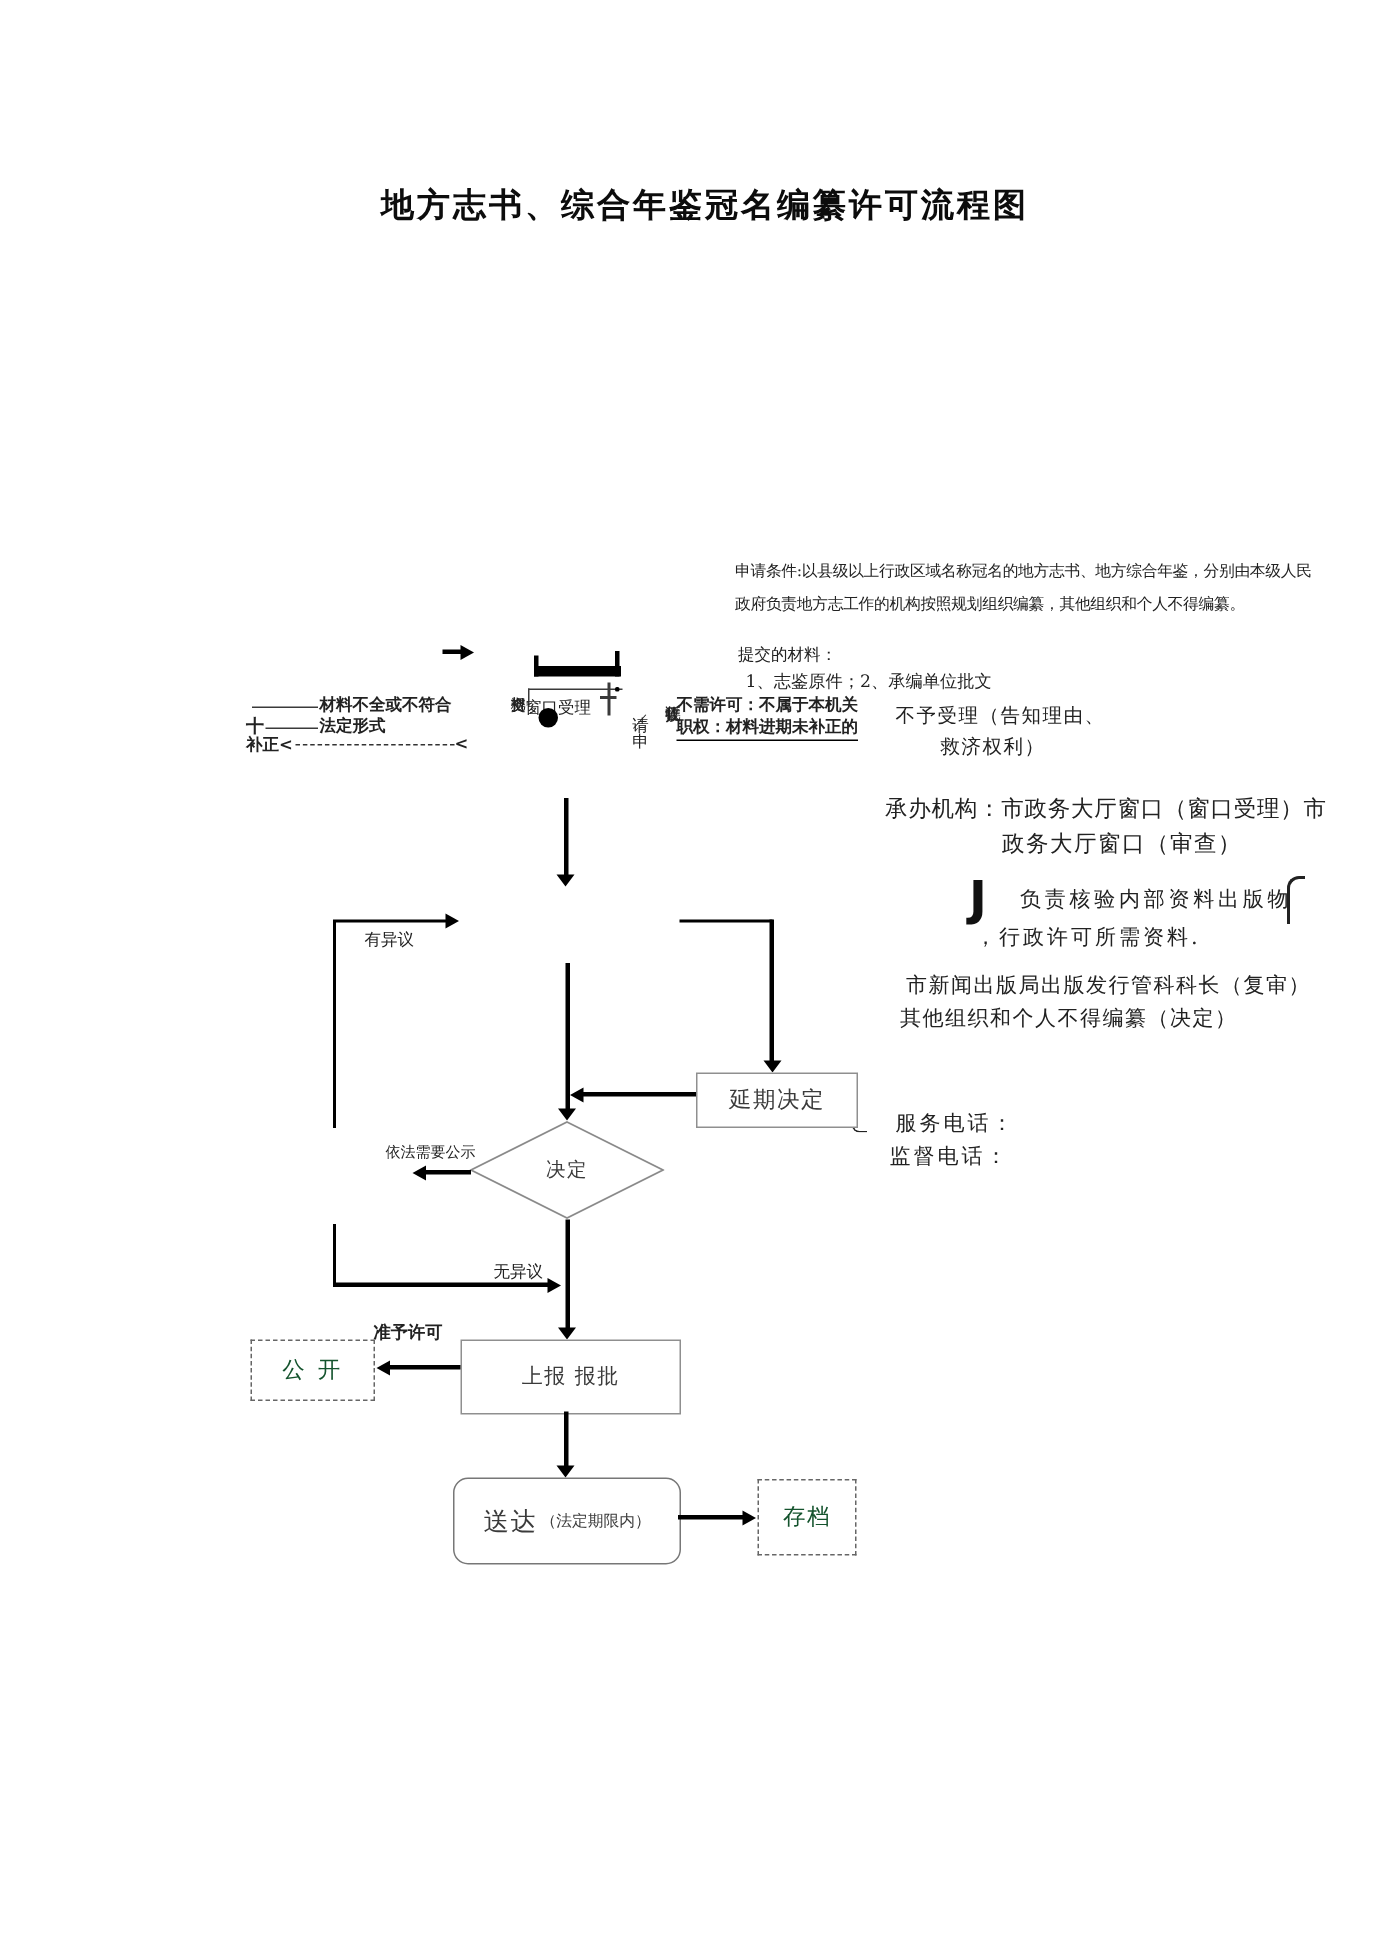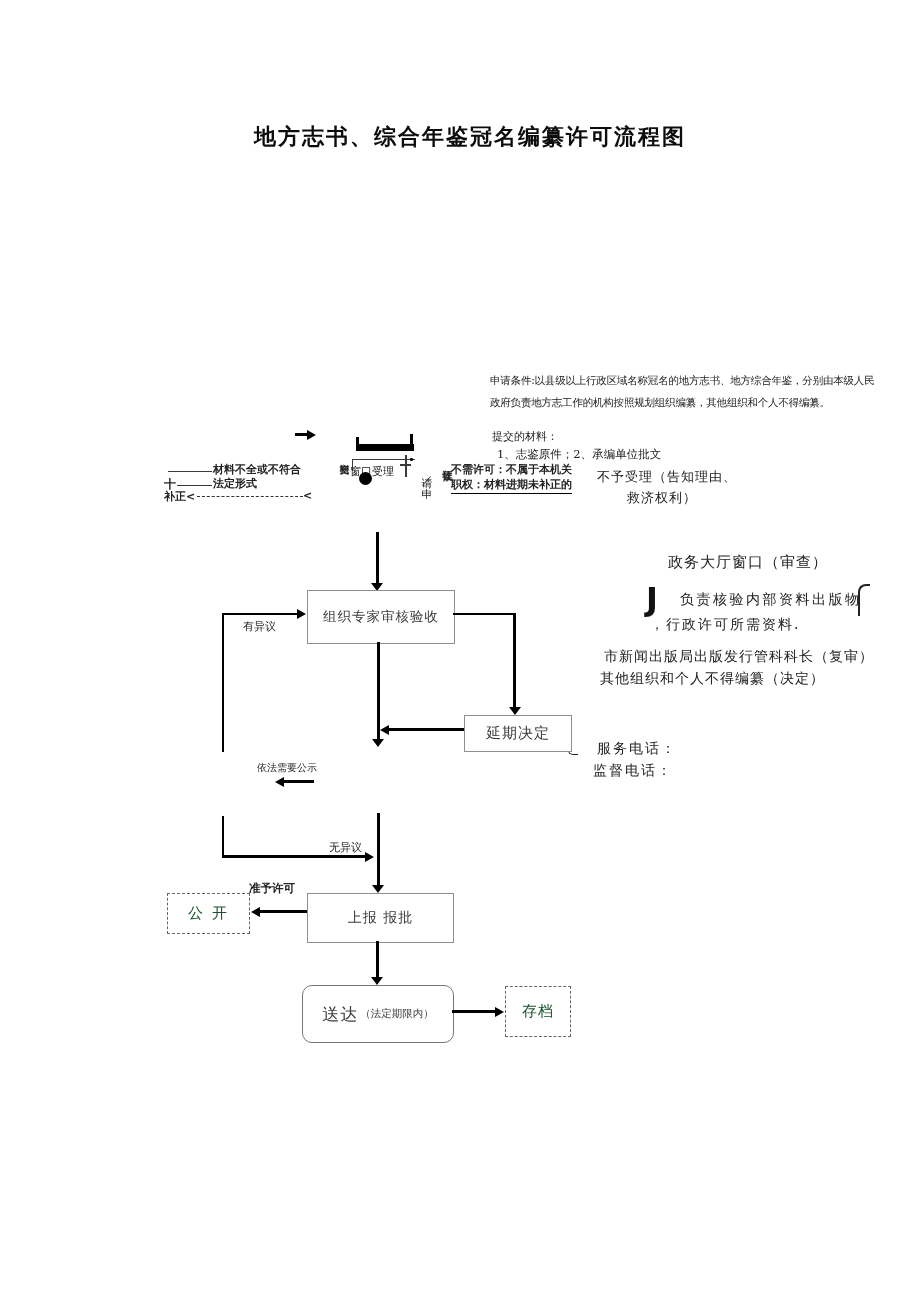--- a/index.html
+++ b/index.html
@@ -71,56 +71,62 @@
   <div class="bullet" style="left:359px;top:472px;width:13px;height:13px;"></div>
   <div class="vtext serif" style="left:419px;top:468px;font-size:11px;line-height:15px;">请／申</div>
   <div class="vtext serif" style="left:441px;top:462px;font-size:10.5px;line-height:13px;">接收凭证</div>
 
   <div class="label hei" style="left:451px;top:462px;font-size:11px;font-weight:bold;line-height:15px;">不需许可：不属于本机关</div>
   <div class="label hei underlined" style="left:451px;top:477px;font-size:11px;font-weight:bold;line-height:15px;">职权：材料进期未补正的</div>
 
   <div class="label serif" style="left:597px;top:468px;font-size:13px;letter-spacing:1px;">不予受理（告知理由、</div>
   <div class="label serif" style="left:627px;top:489px;font-size:13px;letter-spacing:1px;">救济权利）</div>
 
+  <div class="label serif" style="left:590px;top:530px;font-size:15px;letter-spacing:0.5px;">承办机构：市政务大厅窗口（窗口受理）市</div>
   <div class="label serif" style="left:668px;top:553px;font-size:15px;letter-spacing:1px;">政务大厅窗口（审查）</div>
 
   <div class="label hei" style="left:646px;top:580px;font-size:32px;font-weight:bold;color:#111;">J</div>
   <div class="label serif" style="left:680px;top:591px;font-size:14px;letter-spacing:2.5px;">负责核验内部资料出版物</div>
   <div class="bracket-paren" style="left:858px;top:584px;width:10px;height:30px;"></div>
   <div class="label serif" style="left:650px;top:616px;font-size:14px;letter-spacing:2px;">，行政许可所需资料.</div>
 
   <div class="label serif" style="left:604px;top:648px;font-size:14px;letter-spacing:1px;">市新闻出版局出版发行管科科长（复审）</div>
   <div class="label serif" style="left:600px;top:670px;font-size:14px;letter-spacing:1px;">其他组织和个人不得编纂（决定）</div>
 
   <div class="bracket-l" style="left:568px;top:726px;width:9px;height:28px;"></div>
   <div class="label serif" style="left:597px;top:740px;font-size:14px;letter-spacing:2px;">服务电话：</div>
   <div class="label serif" style="left:593px;top:762px;font-size:14px;letter-spacing:2px;">监督电话：</div>
 
   <div class="vline" style="left:375.5px;top:532px;width:3px;height:52px;"></div>
   <div class="tri tri-down" style="left:371px;top:583px;"></div>
 
-  <div class="node serif" style="left:307px;top:590px;width:146px;height:52px;font-size:13.5px;letter-spacing:1px;">组织专家审核验收</div>
 
   <div class="vline" style="left:222px;top:614px;width:2px;height:138px;"></div>
   <div class="hline" style="left:222px;top:613px;width:76px;height:2px;"></div>
   <div class="tri tri-right" style="left:297px;top:609px;"></div>
   <div class="label serif" style="left:243px;top:619px;font-size:11px;">有异议</div>
 
   <div class="hline" style="left:453px;top:613px;width:62px;height:2px;"></div>
   <div class="vline" style="left:513px;top:613px;width:2.5px;height:95px;"></div>
   <div class="tri tri-down" style="left:509px;top:707px;"></div>
 
   <div class="node serif" style="left:464px;top:715px;width:106px;height:35px;font-size:15px;letter-spacing:1px;">延期决定</div>
 
   <div class="hline" style="left:388px;top:728px;width:76px;height:2.5px;"></div>
   <div class="tri tri-left" style="left:380px;top:724.5px;"></div>
 
   <div class="vline" style="left:377px;top:642px;width:2.5px;height:98px;"></div>
   <div class="tri tri-down" style="left:372px;top:739px;"></div>
 
+  <div class="diamond-wrap" style="left:313px;top:747px;width:130px;height:66px;">
+    <svg width="130" height="66" viewBox="0 0 130 66">
+      <polygon points="65,1 129,33 65,65 1,33" fill="#ffffff" stroke="#8a8a8a" stroke-width="1.2"></polygon>
+    </svg>
+    <div class="dlabel serif" style="font-size:13px;letter-spacing:1px;">决定</div>
+  </div>
 
 
   <div class="hline" style="left:283px;top:780px;width:31px;height:2.5px;"></div>
   <div class="tri tri-left" style="left:275px;top:776.5px;"></div>
   <div class="label serif" style="left:257px;top:761px;font-size:10px;">依法需要公示</div>
 
   <div class="vline" style="left:377px;top:813px;width:2.5px;height:73px;"></div>
   <div class="tri tri-down" style="left:372px;top:885px;"></div>
 
   <div class="vline" style="left:222px;top:816px;width:2px;height:41px;"></div>

